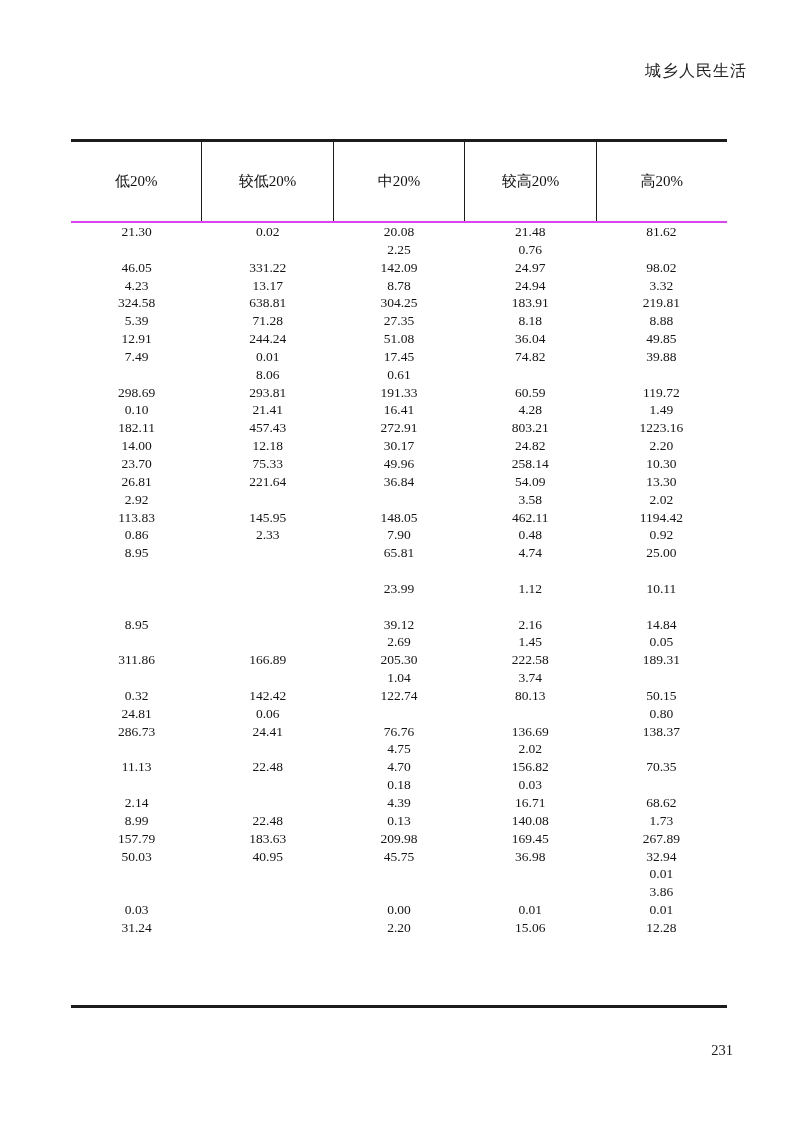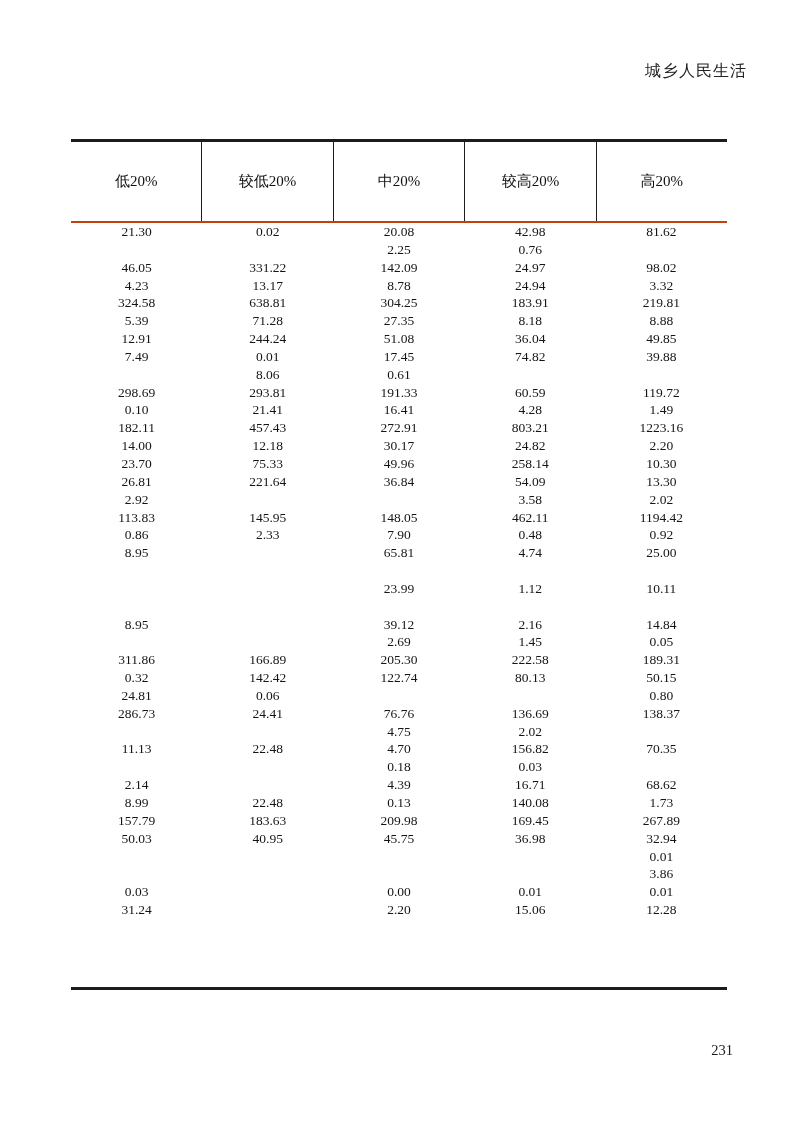--- a/index.html
+++ b/index.html
@@ -21,21 +21,21 @@
   }
   .stat-table {
     position: absolute;
     left: 71px; top: 139px;
     width: 656px;
   }
   .rule-thick { height: 3px; background: #1c1c1c; }
   .thead {
     display: flex;
     height: 79px;
-    border-bottom: 2px solid #c2410c;
+    border-bottom: 2px solid #d946ef;
   }
   .hcell {
     flex: 1 1 0;
     display: flex;
     align-items: center;
     justify-content: center;
     font-size: 15px;
     color: #111;
     white-space: nowrap;
   }
@@ -73,21 +73,21 @@
         <div class="hcell">较低20%</div>
         <div class="hcell">中20%</div>
         <div class="hcell">较高20%</div>
         <div class="hcell">高20%</div>
       </div>
     <div class="tbody">
         <div class="trow">
           <div class="tcell">21.30</div>
           <div class="tcell">0.02</div>
           <div class="tcell">20.08</div>
-          <div class="tcell">42.98</div>
+          <div class="tcell">21.48</div>
           <div class="tcell">81.62</div>
         </div>
         <div class="trow">
           <div class="tcell"></div>
           <div class="tcell"></div>
           <div class="tcell">2.25</div>
           <div class="tcell">0.76</div>
           <div class="tcell"></div>
         </div>
         <div class="trow">
@@ -245,20 +245,27 @@
           <div class="tcell">0.05</div>
         </div>
         <div class="trow">
           <div class="tcell">311.86</div>
           <div class="tcell">166.89</div>
           <div class="tcell">205.30</div>
           <div class="tcell">222.58</div>
           <div class="tcell">189.31</div>
         </div>
         <div class="trow">
+          <div class="tcell"></div>
+          <div class="tcell"></div>
+          <div class="tcell">1.04</div>
+          <div class="tcell">3.74</div>
+          <div class="tcell"></div>
+        </div>
+        <div class="trow">
           <div class="tcell">0.32</div>
           <div class="tcell">142.42</div>
           <div class="tcell">122.74</div>
           <div class="tcell">80.13</div>
           <div class="tcell">50.15</div>
         </div>
         <div class="trow">
           <div class="tcell">24.81</div>
           <div class="tcell">0.06</div>
           <div class="tcell"></div>

